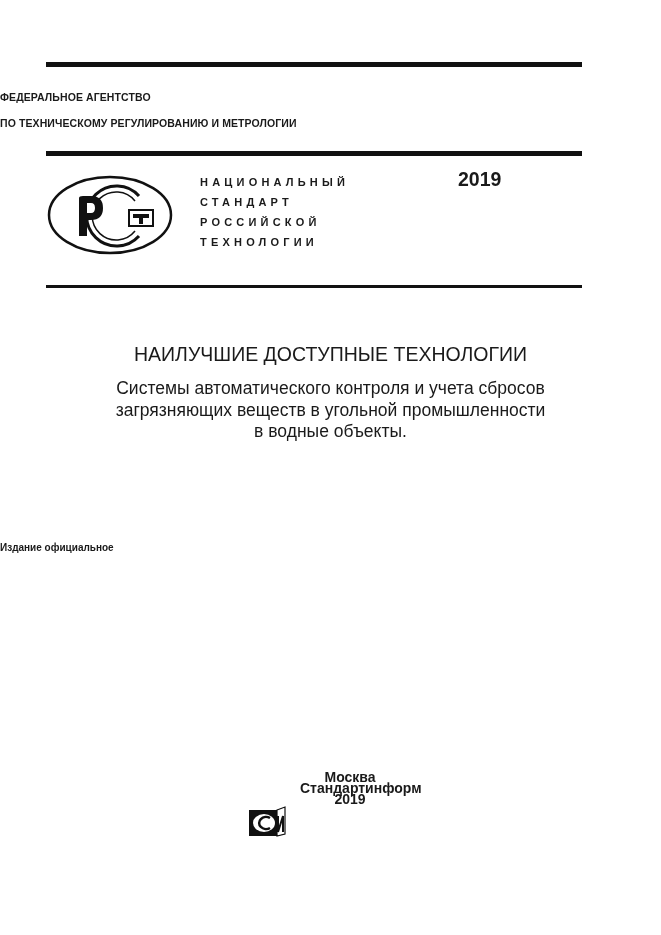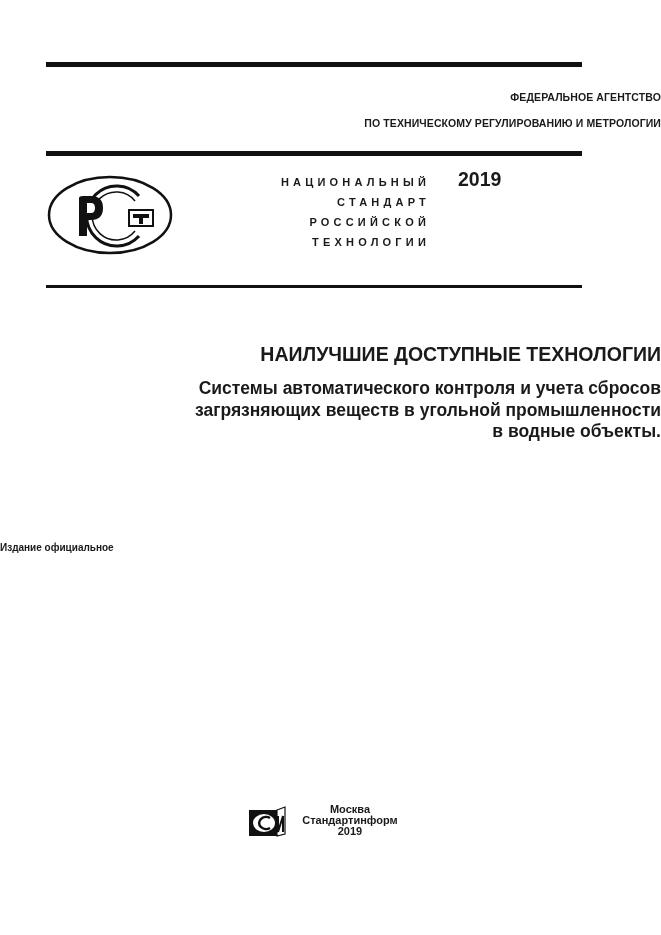--- a/index.html
+++ b/index.html
@@ -1,27 +1,27 @@
 <!DOCTYPE html>
 <html><head>
 <meta charset="utf-8">
 <style>
   html, body { margin:0; padding:0; background:#fff; }
   body { width:661px; height:935px; position:relative; font-family:"Liberation Sans", sans-serif; color:#1a1a1a; overflow:hidden; }
   .rule { position:absolute; left:46px; width:536px; background:#111; }
-  .agency { position:absolute; left:0; width:661px; text-align:right; font-weight:bold; font-size:10.5px; letter-spacing:0.1px; }
+  .agency { position:absolute; left:0; width:661px; text-align:left; font-weight:bold; font-size:10.5px; letter-spacing:0.1px; }
   .logo { position:absolute; left:47px; top:174px; width:126px; height:82px; }
-  .natstd { position:absolute; left:200px; top:172px; width:230px; text-align:right; font-weight:bold; font-size:11px; letter-spacing:4.2px; line-height:20px; }
+  .natstd { position:absolute; left:200px; top:172px; width:230px; text-align:left; font-weight:bold; font-size:11px; letter-spacing:4.2px; line-height:20px; }
   .gost { position:absolute; left:458px; top:166px; font-weight:bold; font-size:19.5px; line-height:26px; }
-  .title { position:absolute; left:0; width:661px; text-align:right; font-weight:bold; }
+  .title { position:absolute; left:0; width:661px; text-align:center; font-weight:normal; }
   .t1 { top:343px; font-size:19.5px; }
   .t2 { top:378px; font-size:17.5px; line-height:21.5px; }
   .edition { position:absolute; left:0; width:661px; top:542px; font-weight:bold; font-size:10px; }
   .pub-logo { position:absolute; left:247px; top:806px; width:42px; height:32px; }
-  .pub { position:absolute; left:300px; top:804px; width:100px; text-align:center; font-weight:bold; font-size:11px; line-height:11px; }
+  .pub { position:absolute; left:300px; top:772px; width:100px; text-align:center; font-weight:bold; font-size:14px; line-height:11px; }
 </style>
 </head>
 <body>
 
 <div class="rule" style="top:62px;height:5px;"></div>
 
 <div class="agency" style="top:91px;">ФЕДЕРАЛЬНОЕ АГЕНТСТВО</div>
 <div class="agency" style="top:117px;">ПО ТЕХНИЧЕСКОМУ РЕГУЛИРОВАНИЮ И МЕТРОЛОГИИ</div>
 
 <div class="rule" style="top:151px;height:5px;"></div>

